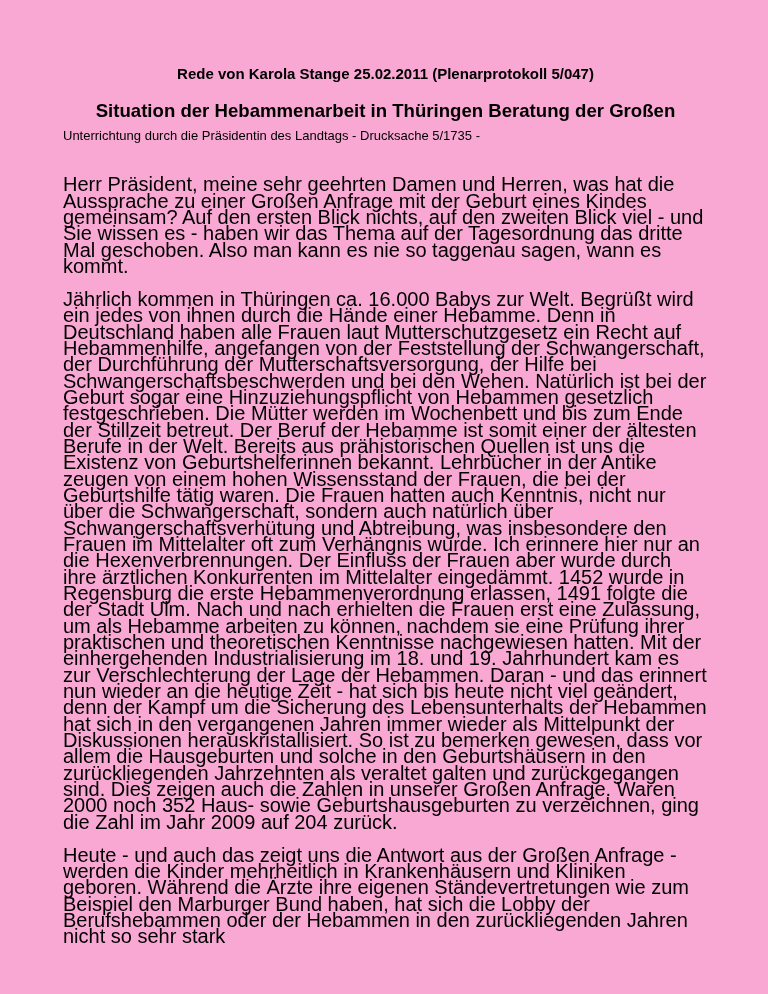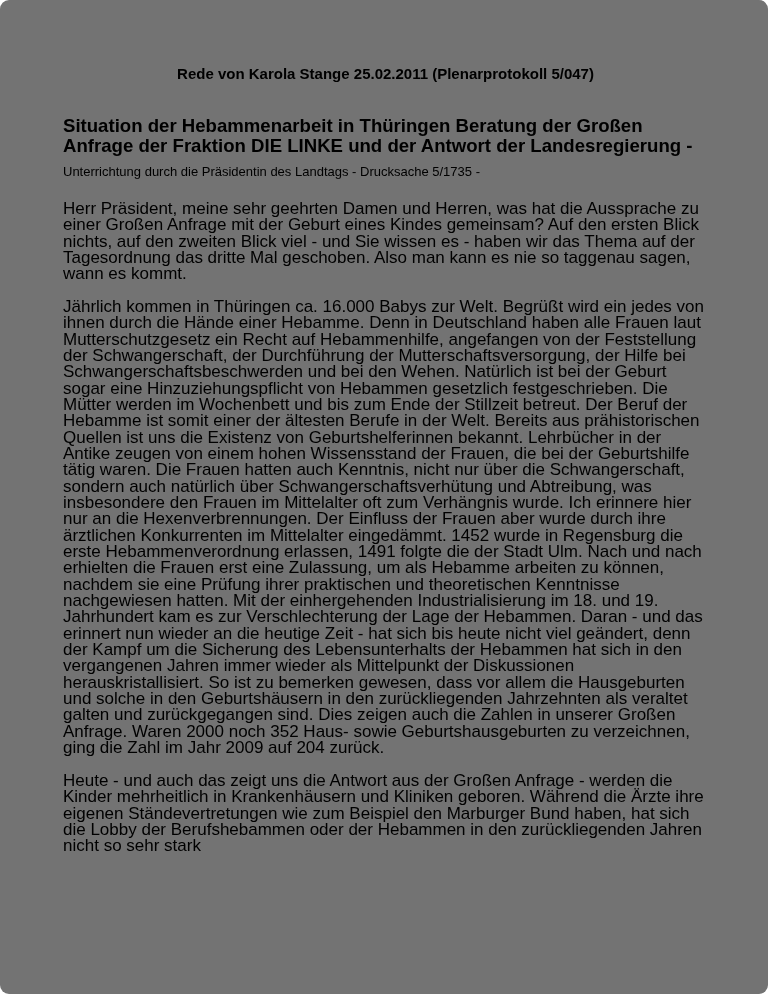--- a/index.html
+++ b/index.html
@@ -6,70 +6,69 @@
     margin: 0;
     padding: 0;
     background: #ffffff;
   }
   .page {
     position: relative;
     width: 768px;
     height: 994px;
     box-sizing: border-box;
     padding: 66px 60px 0 63px;
-    background: #737373;
+    background: #f9a8d4;
     color: #000000;
     font-family: "Liberation Sans", sans-serif;
     overflow: hidden;
-    border-radius: 9px;
   }
   .kicker {
     font-size: 15px;
     line-height: 16px;
     font-weight: bold;
     text-align: center;
   }
   .heading {
-    margin-top: 34px;
+    margin-top: 19px;
     font-size: 18.6px;
     line-height: 20.4px;
     font-weight: bold;
+    text-align: center;
   }
   .heading-line {
     display: block;
   }
   .subtitle {
     margin-top: 5px;
     font-size: 13px;
     line-height: 19px;
   }
   .body-text {
-    margin-top: 20px;
-    font-size: 17px;
+    margin-top: 31px;
+    font-size: 20px;
     line-height: 16.35px;
   }
   p.para {
     margin: 0 0 16.35px 0;
   }
   p.para.italic {
     font-style: italic;
   }
   .para-line {
     display: block;
   }
 </style>
 </head>
 <body>
 
 <div class="page">
   <div class="kicker">Rede von Karola Stange 25.02.2011 (Plenarprotokoll 5/047)</div>
 
   <div class="heading">
     <span class="heading-line">Situation der Hebammenarbeit in Thüringen Beratung der Großen</span>
-    <span class="heading-line">Anfrage der Fraktion DIE LINKE und der Antwort der Landesregierung -</span>
   </div>
 
   <div class="subtitle">Unterrichtung durch die Präsidentin des Landtags - Drucksache 5/1735 -</div>
 
   <div class="body-text" id="paragraphs">
       <p class="para">
         <span class="para-line">Herr Präsident, meine sehr geehrten Damen und Herren, was hat die Aussprache zu einer Großen Anfrage mit der Geburt eines Kindes gemeinsam? Auf den ersten Blick nichts, auf den zweiten Blick viel - und Sie wissen es - haben wir das Thema auf der Tagesordnung das dritte Mal geschoben. Also man kann es nie so taggenau sagen, wann es kommt.</span>
       </p>
       <p class="para">
         <span class="para-line">Jährlich kommen in Thüringen ca. 16.000 Babys zur Welt. Begrüßt wird ein jedes von ihnen durch die Hände einer Hebamme. Denn in Deutschland haben alle Frauen laut Mutterschutzgesetz ein Recht auf Hebammenhilfe, angefangen von der Feststellung der Schwangerschaft, der Durchführung der Mutterschaftsversorgung, der Hilfe bei Schwangerschaftsbeschwerden und bei den Wehen. Natürlich ist bei der Geburt sogar eine Hinzuziehungspflicht von Hebammen gesetzlich festgeschrieben. Die Mütter werden im Wochenbett und bis zum Ende der Stillzeit betreut. Der Beruf der Hebamme ist somit einer der ältesten Berufe in der Welt. Bereits aus prähistorischen Quellen ist uns die Existenz von Geburtshelferinnen bekannt. Lehrbücher in der Antike zeugen von einem hohen Wissensstand der Frauen, die bei der Geburtshilfe tätig waren. Die Frauen hatten auch Kenntnis, nicht nur über die Schwangerschaft, sondern auch natürlich über Schwangerschaftsverhütung und Abtreibung, was insbesondere den Frauen im Mittelalter oft zum Verhängnis wurde. Ich erinnere hier nur an die Hexenverbrennungen. Der Einfluss der Frauen aber wurde durch ihre ärztlichen Konkurrenten im Mittelalter eingedämmt. 1452 wurde in Regensburg die erste Hebammenverordnung erlassen, 1491 folgte die der Stadt Ulm. Nach und nach erhielten die Frauen erst eine Zulassung, um als Hebamme arbeiten zu können, nachdem sie eine Prüfung ihrer praktischen und theoretischen Kenntnisse nachgewiesen hatten. Mit der einhergehenden Industrialisierung im 18. und 19. Jahrhundert kam es zur Verschlechterung der Lage der Hebammen. Daran - und das erinnert nun wieder an die heutige Zeit - hat sich bis heute nicht viel geändert, denn der Kampf um die Sicherung des Lebensunterhalts der Hebammen hat sich in den vergangenen Jahren immer wieder als Mittelpunkt der Diskussionen herauskristallisiert. So ist zu bemerken gewesen, dass vor allem die Hausgeburten und solche in den Geburtshäusern in den zurückliegenden Jahrzehnten als veraltet galten und zurückgegangen sind. Dies zeigen auch die Zahlen in unserer Großen Anfrage. Waren 2000 noch 352 Haus- sowie Geburtshausgeburten zu verzeichnen, ging die Zahl im Jahr 2009 auf 204 zurück.</span>

